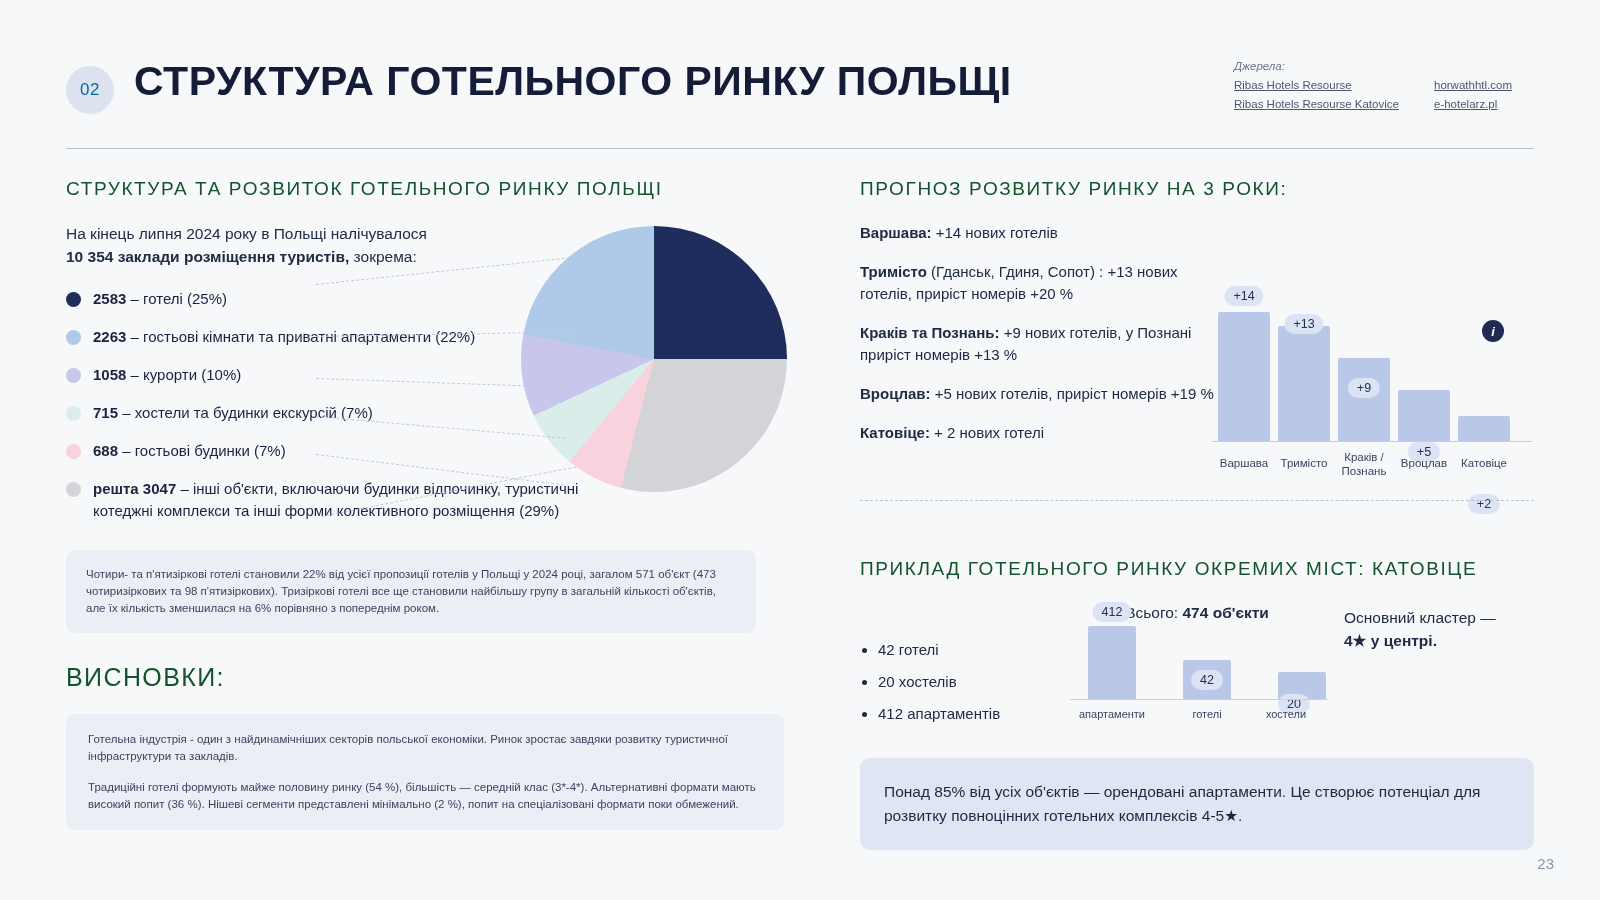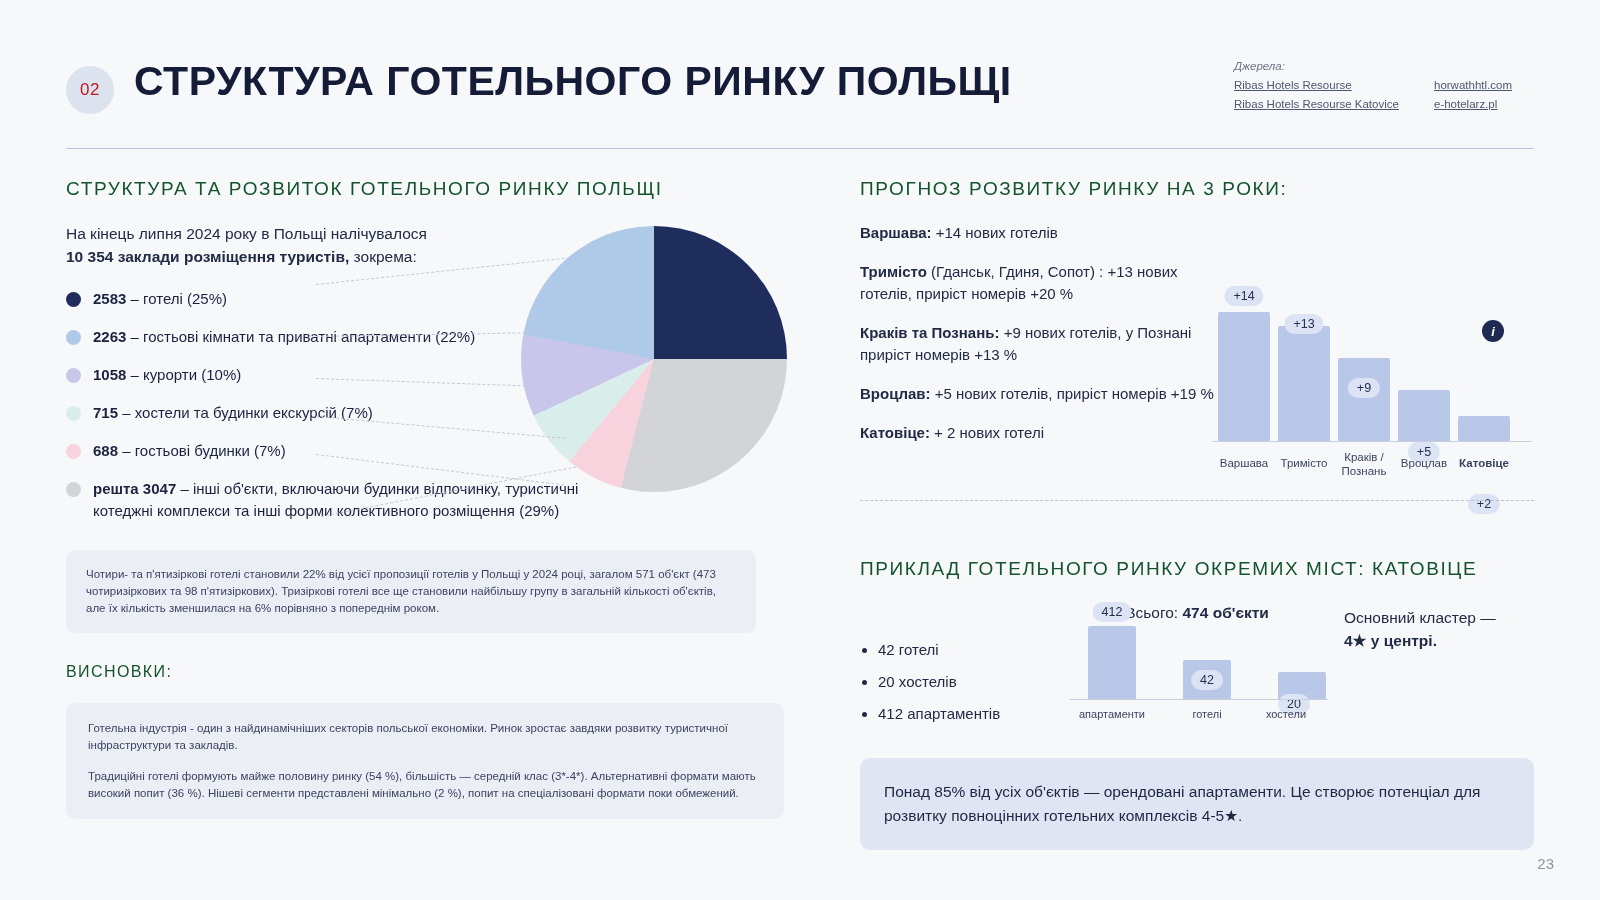--- a/index.html
+++ b/index.html
@@ -32,21 +32,21 @@
     height: 90px;
   }
   .num-badge {
     position: absolute;
     left: 0;
     top: 8px;
     width: 48px;
     height: 48px;
     border-radius: 50%;
     background: #dde3ee;
-    color: #b91c1c;
+    color: #0369a1;
     font-size: 17px;
     display: flex;
     align-items: center;
     justify-content: center;
     letter-spacing: 0.5px;
   }
   .slide-title {
     position: absolute;
     left: 68px;
     top: 0px;
@@ -159,21 +159,21 @@
     border-radius: 9px;
     padding: 16px 20px;
     font-size: 11.5px;
     line-height: 17px;
     color: #3a4460;
     box-sizing: border-box;
   }
 
   .concl-head {
     margin-top: 30px;
-    font-size: 16px;
+    font-size: 25px;
     letter-spacing: 1.4px;
   }
   .concl-box {
     margin-top: 14px;
     width: 718px;
     background: #eceef5;
     border-radius: 9px;
     padding: 17px 22px;
     font-size: 11.5px;
     line-height: 17px;
@@ -500,21 +500,21 @@
         <div class="bar-pill" style="top:78px;">+2</div>
         <div class="bar-rect" style="height:26px;"></div>
       </div>
 
       <div class="bar-axis"></div>
 
       <div class="bar-cat" style="left:-3px;">Варшава</div>
       <div class="bar-cat" style="left:57px;">Тримісто</div>
       <div class="bar-cat" style="left:117px; bottom:6px;">Краків / Познань</div>
       <div class="bar-cat" style="left:177px;">Вроцлав</div>
-      <div class="bar-cat" style="left:237px;font-weight:bold;">Катовіце</div>
+      <div class="bar-cat" style="left:237px;">Катовіце</div>
     </div>
 
     <div class="divider-dashed"></div>
 
     <div class="katowice">
       <h2 class="sec-head">ПРИКЛАД ГОТЕЛЬНОГО РИНКУ ОКРЕМИХ МІСТ: КАТОВІЦЕ</h2>
 
       <div class="kat-total">
         <span>Всього: </span><b>474 об'єкти</b>
       </div>

